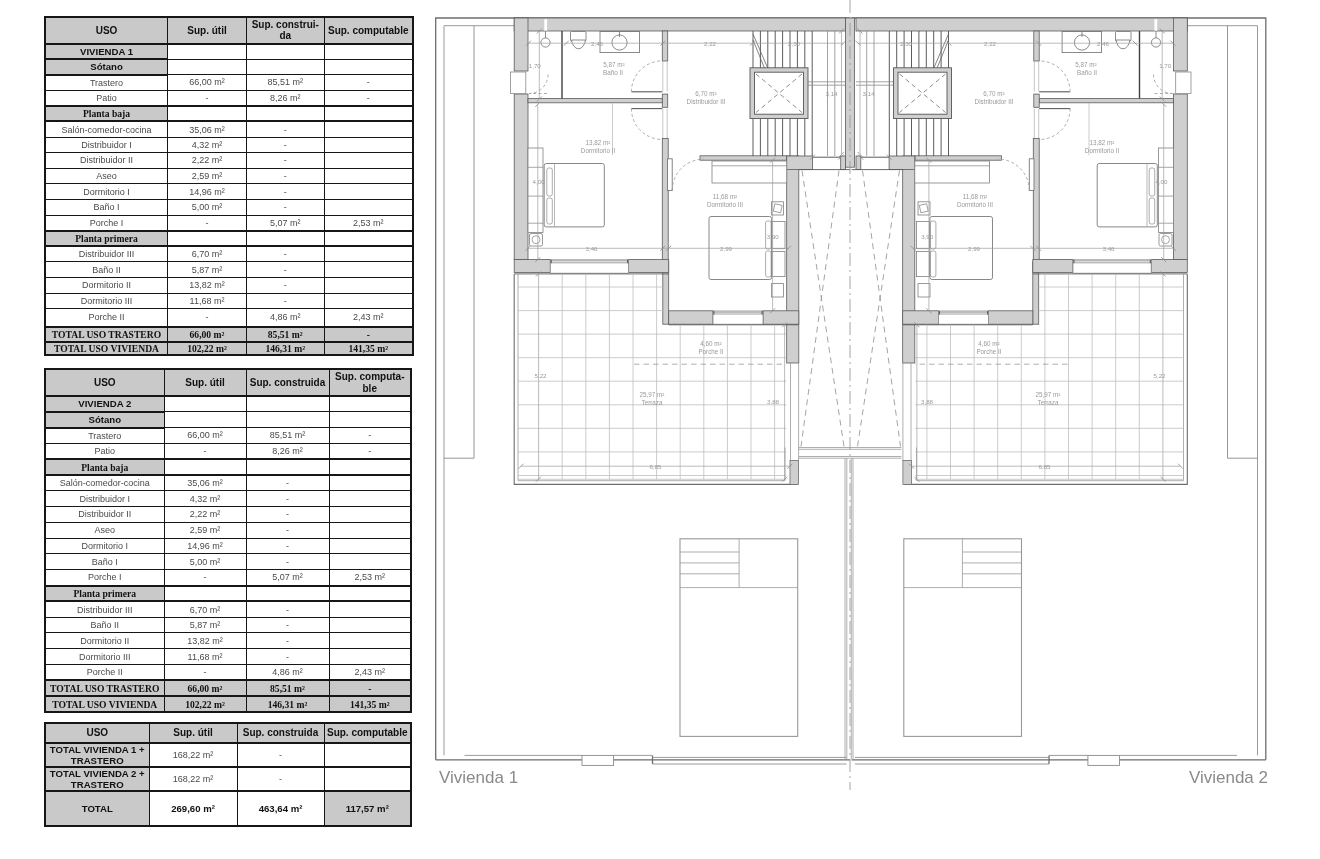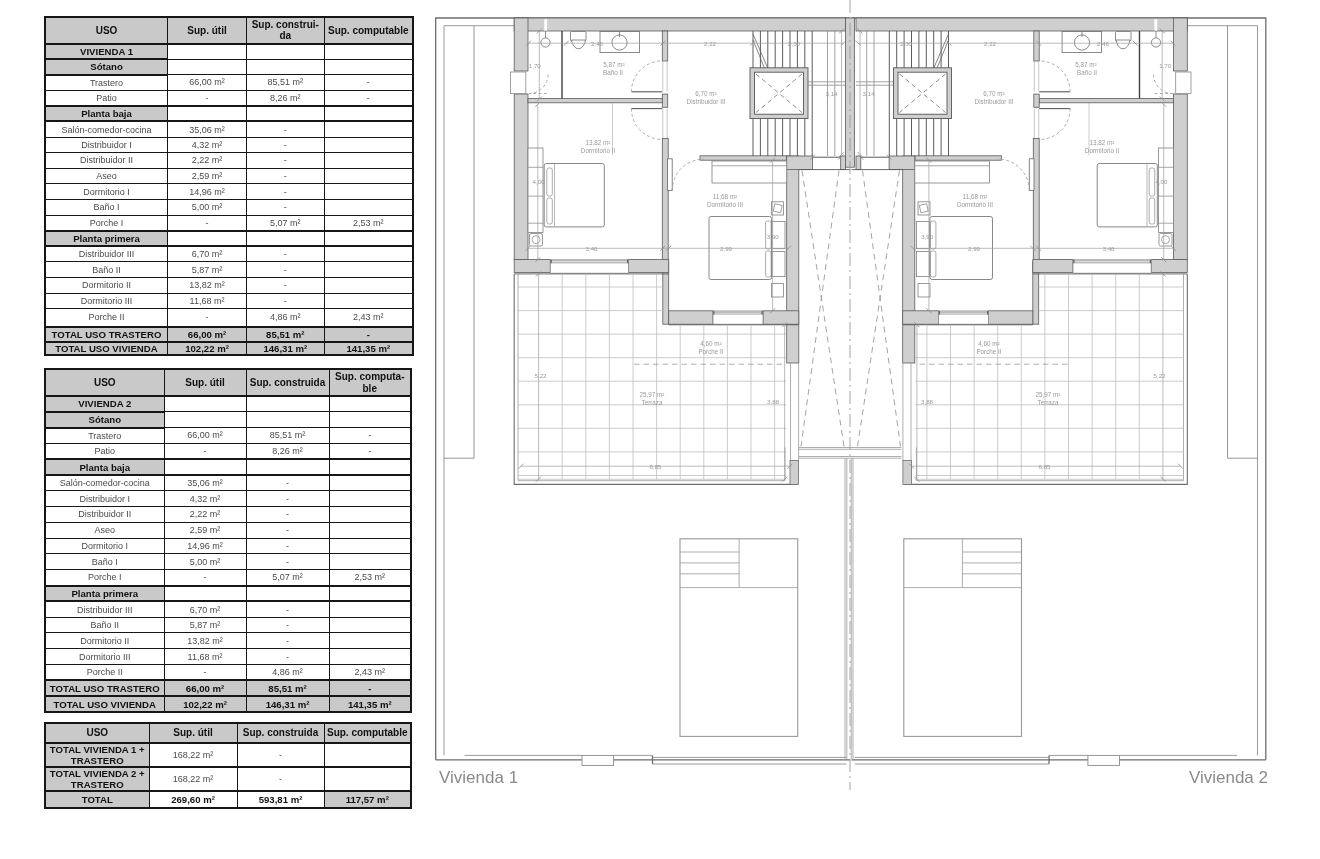--- a/index.html
+++ b/index.html
@@ -3,21 +3,21 @@
 <meta charset="utf-8">
 <style>
 html,body{margin:0;padding:0;background:#fff;width:1320px;height:859px;overflow:hidden;}
 body{font-family:"Liberation Sans", sans-serif;position:relative;}
 table{border-collapse:collapse;table-layout:fixed;position:absolute;}
 td{padding:0;text-align:center;vertical-align:middle;border:1.4px solid #161616;overflow:hidden;}
 .g{background:#c9c9c9;}
 .hd{font-weight:bold;font-size:10px;color:#111;line-height:1.15;}
 .b{font-weight:bold;font-size:9.6px;color:#111;}
 .n{font-size:9px;color:#4a4a4a;}
-.th2{border-top-width:2.2px;}
+.th2{border-top-width:2.2px;font-family:Liberation Serif, serif;}
 .bb2{border-bottom-width:2.2px;}
 table{border:2.3px solid #161616;}
 </style>
 </head>
 <body>
 
 <table id="t1" style="left:44px;top:16px;width:368px;">
 <colgroup>
       <col style="width:122.5px">
       <col style="width:79px">
@@ -310,24 +310,24 @@
         <td class="n bb2">168,22 m²</td>
         <td class="n bb2">-</td>
         <td class="bb2"></td>
       </tr>
 <tr style="height:23px">
         <td class="g b bb2">TOTAL VIVIENDA 2 +<br>TRASTERO</td>
         <td class="n bb2">168,22 m²</td>
         <td class="n bb2">-</td>
         <td class="bb2"></td>
       </tr>
-<tr style="height:17px">
+<tr style="height:35px">
         <td class="g b">TOTAL</td>
         <td class="b">269,60 m²</td>
-        <td class="b">593,81  m²</td>
+        <td class="b">463,64  m²</td>
         <td class="g b">117,57  m²</td>
       </tr>
 </tbody>
   </table>
 
 <svg id="plan" style="position:absolute;left:430px;top:0;" width="890" height="859" viewBox="430 0 890 859" xmlns="http://www.w3.org/2000/svg">
 <defs>
 <g id="unit">
 
 <path d="M850,759.8 H652.5 V764 M652.5,759.8 H435.7 M652.5,759.8 V755.4 M435.7,759.8 V18 H850" fill="none" stroke="#6e6e6e" stroke-width="1.3"></path>

